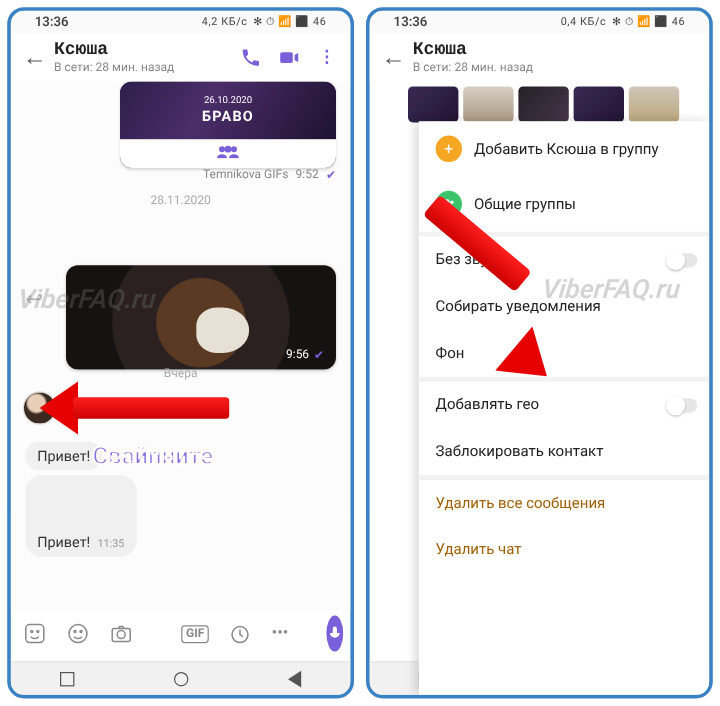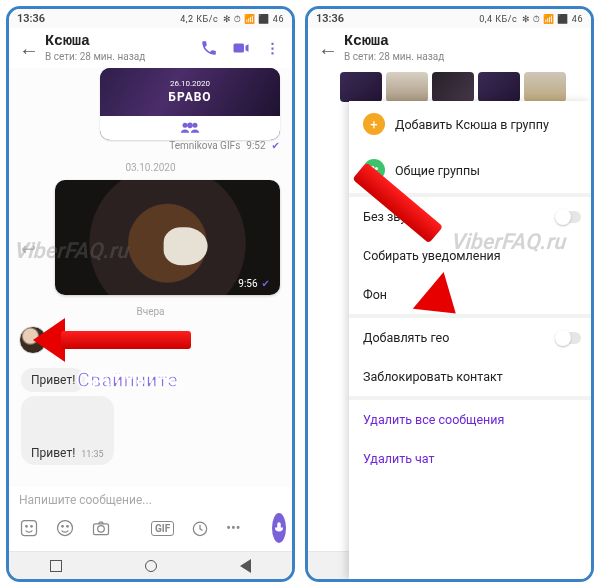--- a/index.html
+++ b/index.html
@@ -18,23 +18,23 @@
     border-radius: 14px;
     background: #fff;
     display: flex;
     flex-direction: column;
     overflow: hidden;
     position: relative;
   }
   .statusbar {
     display: flex;
     justify-content: space-between;
-    align-items: flex-end;
+    align-items: center;
     font-size: 10px;
-    padding: 3px 8px;
+    padding: 3px 20px;
     color: #444;
     background: #fafafa;
   }
   .sb-left { font-weight: 600; font-size: 11px; }
   .sb-right { font-size: 9px; letter-spacing: 0.5px; }
   .sb-right span { margin-left: 2px; }
   .chat-header {
     display: flex;
     align-items: center;
     padding: 6px 10px;
@@ -102,26 +102,27 @@
     left: 0; right: 0;
     text-align: center;
     font-size: 10px;
     color: #aaa;
   }
 
   .food-img {
     position: absolute;
     right: 12px;
     width: 225px;
-    height: 115px;
+    height: 87px;
     border-radius: 10px;
     background:
       radial-gradient(circle at 50% 55%, #5b3a24 0 30%, #2a2120 31% 60%, #151311 61% 100%);
     box-shadow: 0 1px 3px rgba(0,0,0,0.2);
     overflow: hidden;
+    margin-top: 41px;
   }
   .food-img::after {
     content: "";
     position: absolute;
     left: 50%; top: 45%;
     width: 44px; height: 38px;
     background: #e7e0d5;
     border-radius: 40% 50% 50% 40%;
     transform: translate(-10%,-10%);
   }
@@ -258,21 +259,21 @@
   }
   .panel-item {
     padding: 12px 14px;
     color: #222;
     display: flex;
     align-items: center;
     gap: 10px;
     position: relative;
   }
   .panel-sep { height: 4px; background: #f2f2f2; }
-  .panel-item.red { color: #6d28d9; }
+  .panel-item.red { color: #a16207; }
   .circ {
     width: 22px; height: 22px; border-radius: 50%;
     display: inline-flex; align-items: center; justify-content: center;
     color: #fff; font-size: 13px; flex-shrink: 0;
   }
   .c-orange { background: #f5a623; }
   .c-green { background: #3bc46b; }
   .toggle {
     position: absolute; right: 10px;
     width: 26px; height: 12px;
@@ -364,21 +365,21 @@
             <path d="M1 14c0-2.5 2.2-4 5-4s5 1.5 5 4M13 14c0-2.5 2.2-4 5-4s5 1.5 5 4"></path>
           </svg>
       </div>
     </div>
     <div class="gif-label" style="top:72px">
       <span>Temnikova GIFs</span>
       <span>9:52</span>
       <span class="tick">✔</span>
     </div>
 
-    <div class="date-sep" style="top:94px">03.10.2020</div>
+    <div class="date-sep" style="top:94px">28.11.2020</div>
 
     <div class="share-icon" style="top:170px">↩</div>
     <div class="food-img" style="top:112px">
       <div class="food-time">
         <span>9:56</span>
         <span class="tick">✔</span>
       </div>
     </div>
 
     <div class="date-sep" style="top:238px">Вчера</div>
@@ -396,21 +397,20 @@
     <div class="bubble" style="left:12px; top:328px">
       <span>Привет!</span>
       <span class="ts">11:35</span>
     </div>
 
     <div class="swipe-label" style="left:68px; top:300px">Свайпните</div>
 
     <div class="watermark" style="left:6px; top:170px">ViberFAQ.ru</div>
   </div>
 
-  <div class="composer-row">Напишите сообщение...</div>
   <div class="composer-icons">
     <span class="cicon">
         <svg viewBox="0 0 24 24">
           <rect x="3" y="3" width="18" height="18" rx="4"></rect>
           <circle cx="9" cy="10" r="1"></circle>
           <circle cx="15" cy="10" r="1"></circle>
           <path d="M8 15c1 1.5 2.5 2 4 2s3-.5 4-2"></path>
         </svg>
       </span>
     <span class="cicon">

